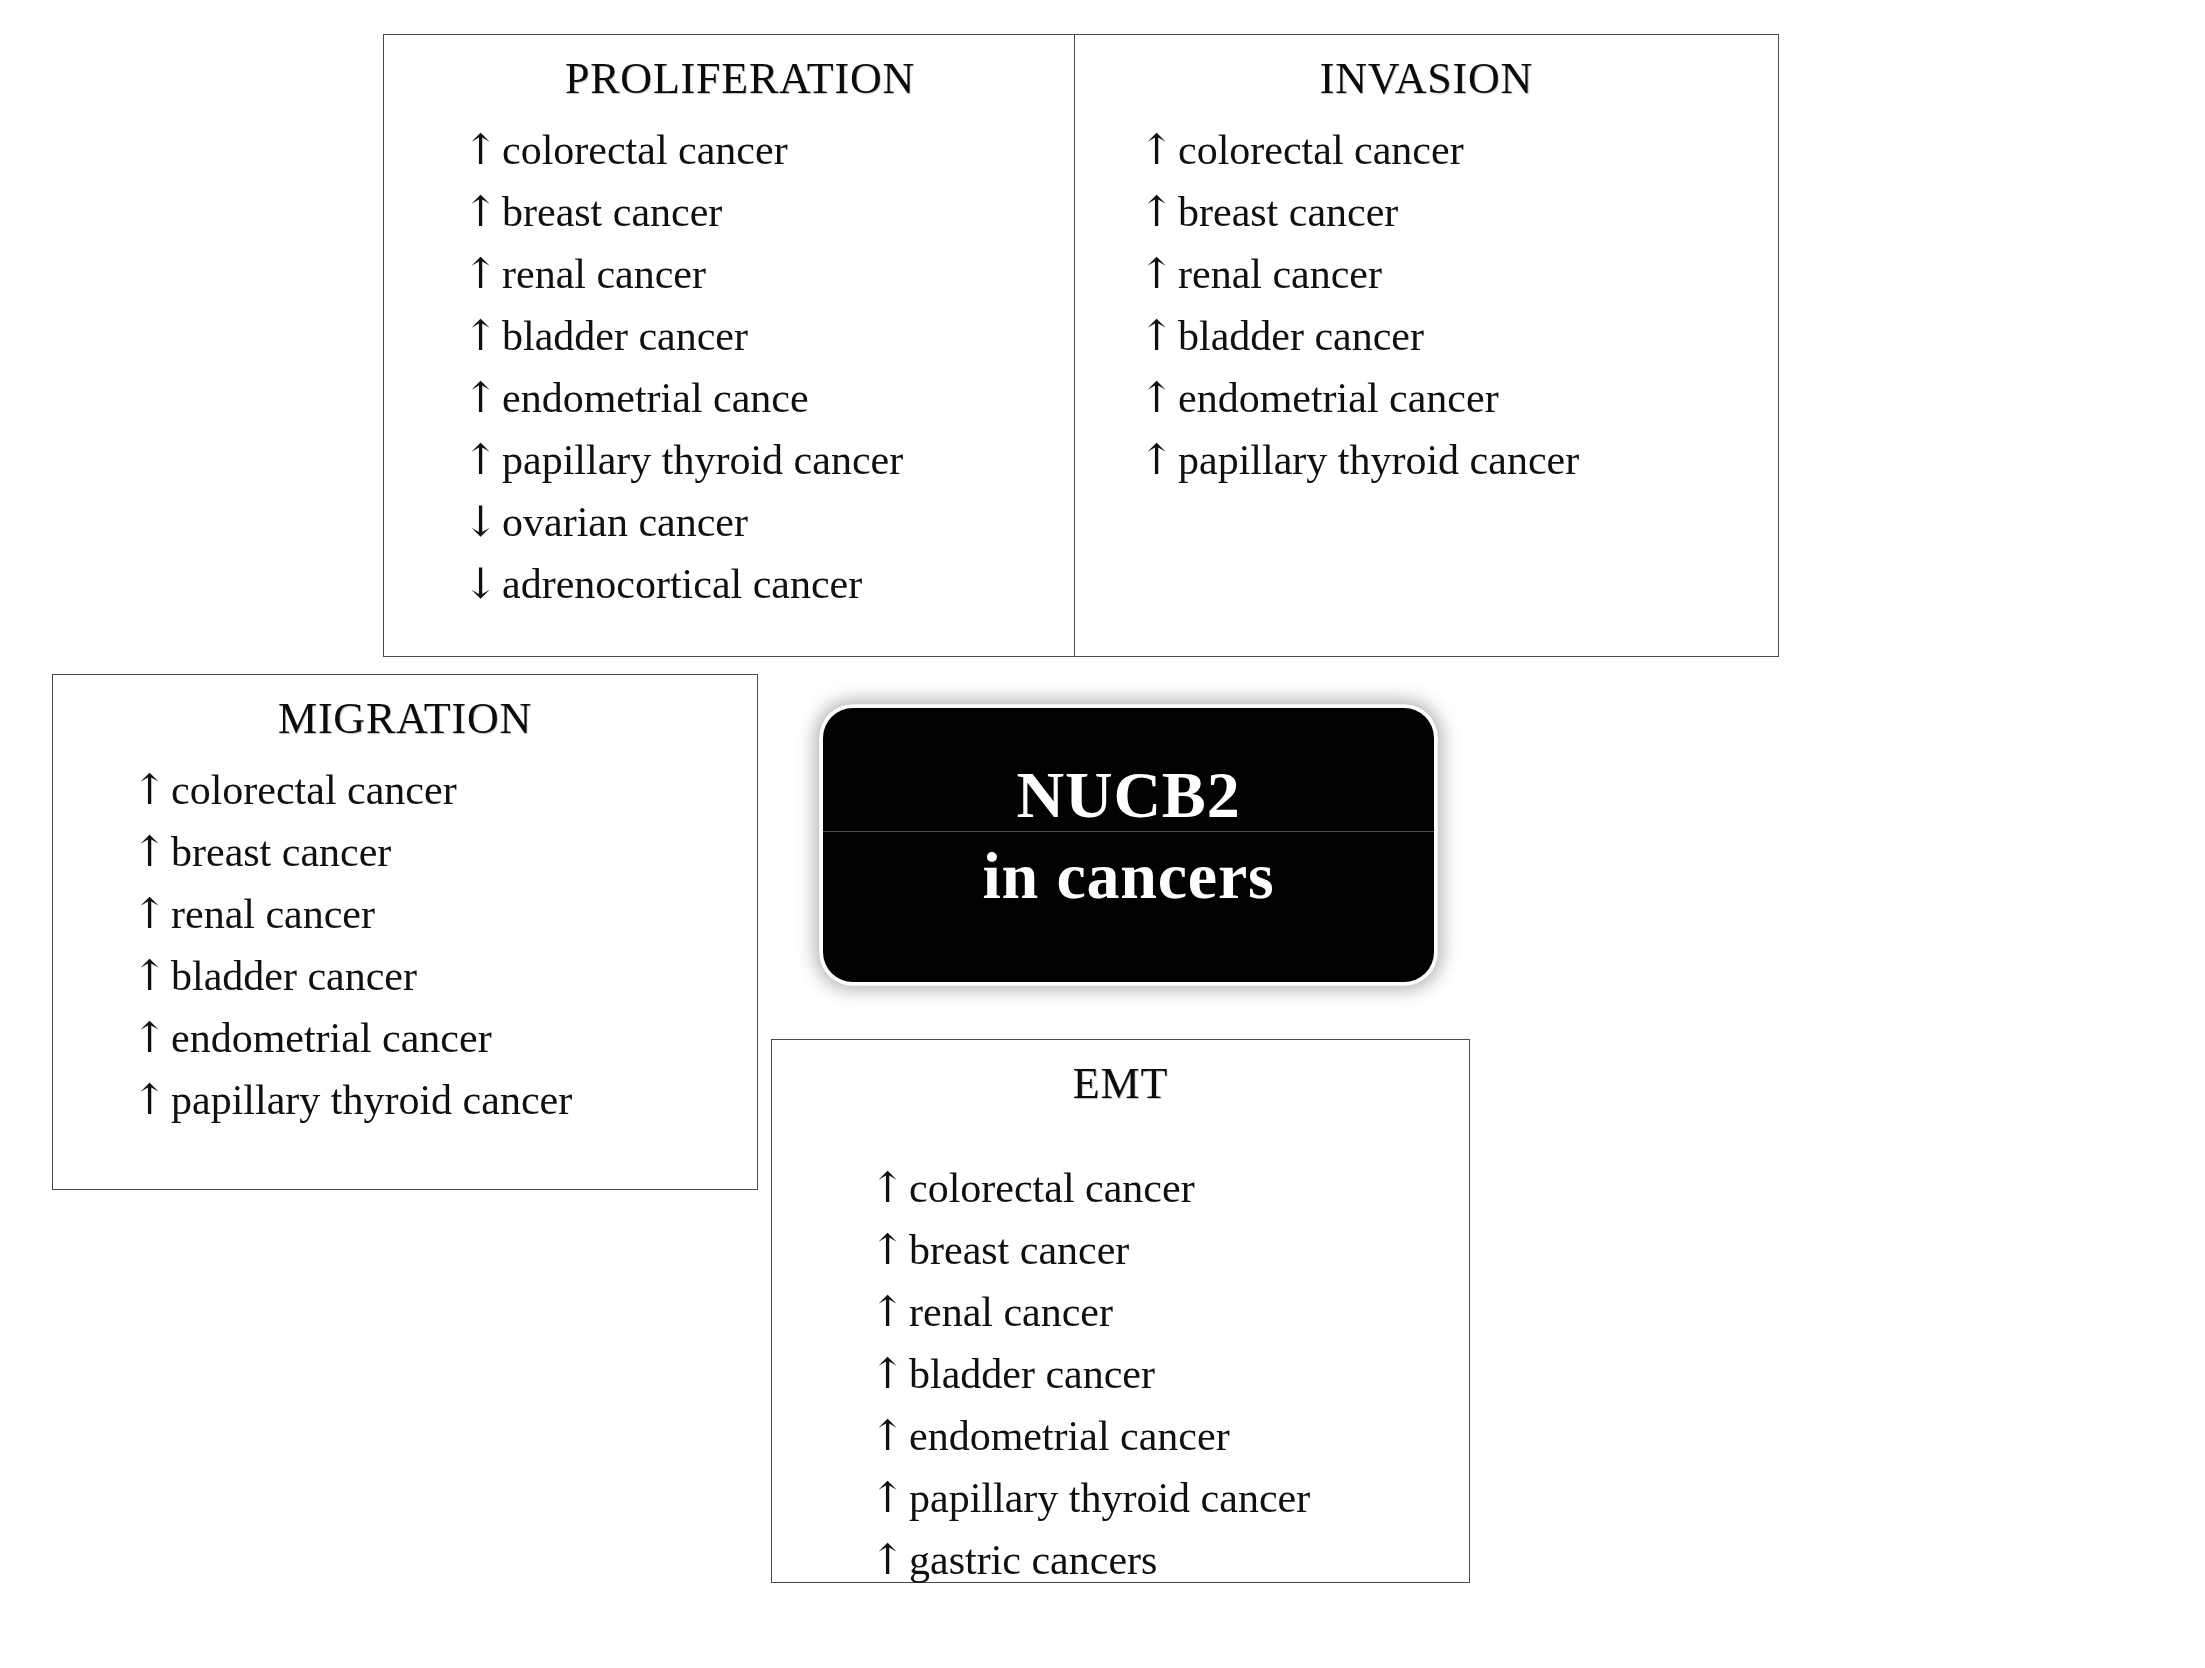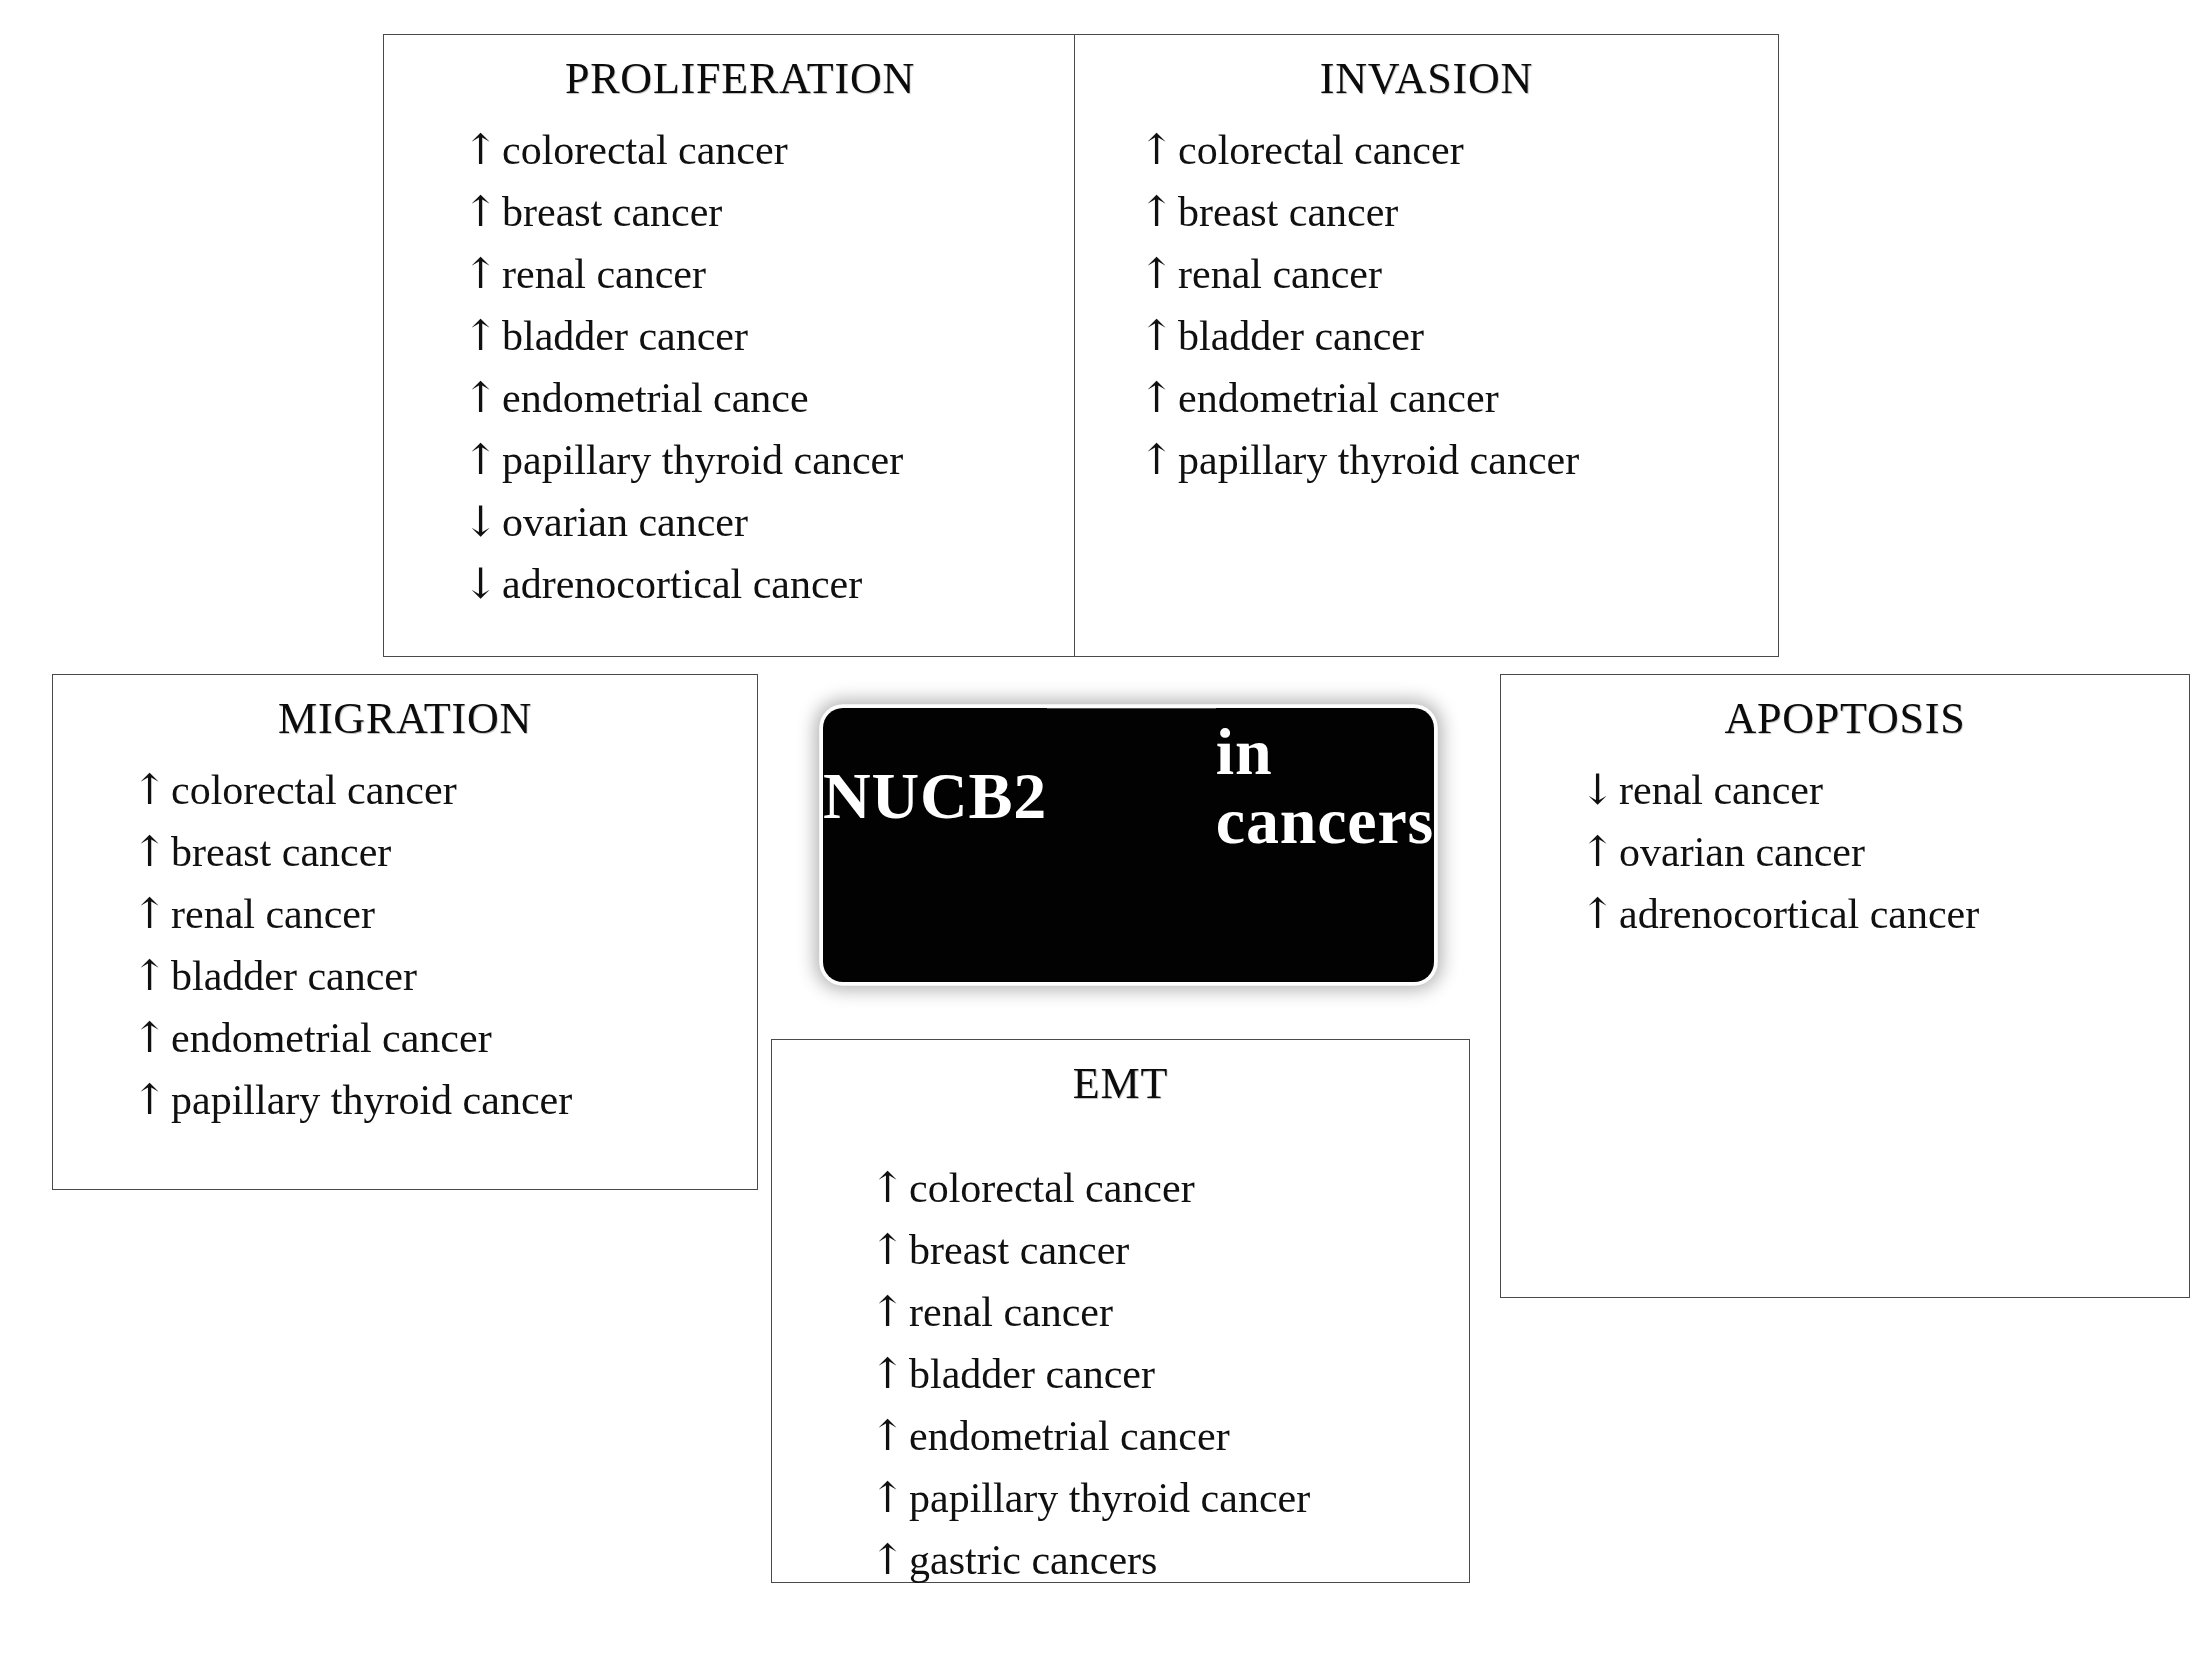--- a/index.html
+++ b/index.html
@@ -64,24 +64,24 @@
     font-family:"DejaVu Serif","DejaVu Sans",serif;
     font-size:42px;
   }
   .center-box{
     position:absolute;
     left:823px;
     top:708px;
     width:611px;
     height:274px;
     background:var(--center-bg);
-    border-radius:20px;
+    border-radius:30px;
     box-shadow:0 0 0 3.8px #fdfdfd, 0 0 18px 7.5px rgba(0,0,0,0.30);
     display:flex;
-    flex-direction:row;
+    flex-direction:column;
     box-sizing:border-box;
   }
   .center-row1{
     height:45%;
     display:flex;
     align-items:flex-end;
     justify-content:center;
     padding-bottom:1.5px;
     box-sizing:border-box;
   }
@@ -142,28 +142,20 @@
     <ul class="cancer-list">
         <li class="cancer-item"><span class="arrow">↑</span><span>colorectal cancer</span></li>
         <li class="cancer-item"><span class="arrow">↑</span><span>breast cancer</span></li>
         <li class="cancer-item"><span class="arrow">↑</span><span>renal cancer</span></li>
         <li class="cancer-item"><span class="arrow">↑</span><span>bladder cancer</span></li>
         <li class="cancer-item"><span class="arrow">↑</span><span>endometrial cancer</span></li>
         <li class="cancer-item"><span class="arrow">↑</span><span>papillary thyroid cancer</span></li>
       </ul>
   </section>
 
-  <section class="panel" style="left:1500px; top:674px; width:690px; height:624px;">
-    <h2 class="panel-title">APOPTOSIS</h2>
-    <ul class="cancer-list">
-        <li class="cancer-item"><span class="arrow">↓</span><span>renal cancer</span></li>
-        <li class="cancer-item"><span class="arrow">↑</span><span>ovarian cancer</span></li>
-        <li class="cancer-item"><span class="arrow">↑</span><span>adrenocortical cancer</span></li>
-      </ul>
-  </section>
 
   <section class="panel" style="left:771px; top:1039px; width:699px; height:544px;">
     <h2 class="panel-title">EMT</h2>
     <ul class="cancer-list gap-lg" style="padding-left:98px;">
         <li class="cancer-item"><span class="arrow">↑</span><span>colorectal cancer</span></li>
         <li class="cancer-item"><span class="arrow">↑</span><span>breast cancer</span></li>
         <li class="cancer-item"><span class="arrow">↑</span><span>renal cancer</span></li>
         <li class="cancer-item"><span class="arrow">↑</span><span>bladder cancer</span></li>
         <li class="cancer-item"><span class="arrow">↑</span><span>endometrial cancer</span></li>
         <li class="cancer-item"><span class="arrow">↑</span><span>papillary thyroid cancer</span></li>

